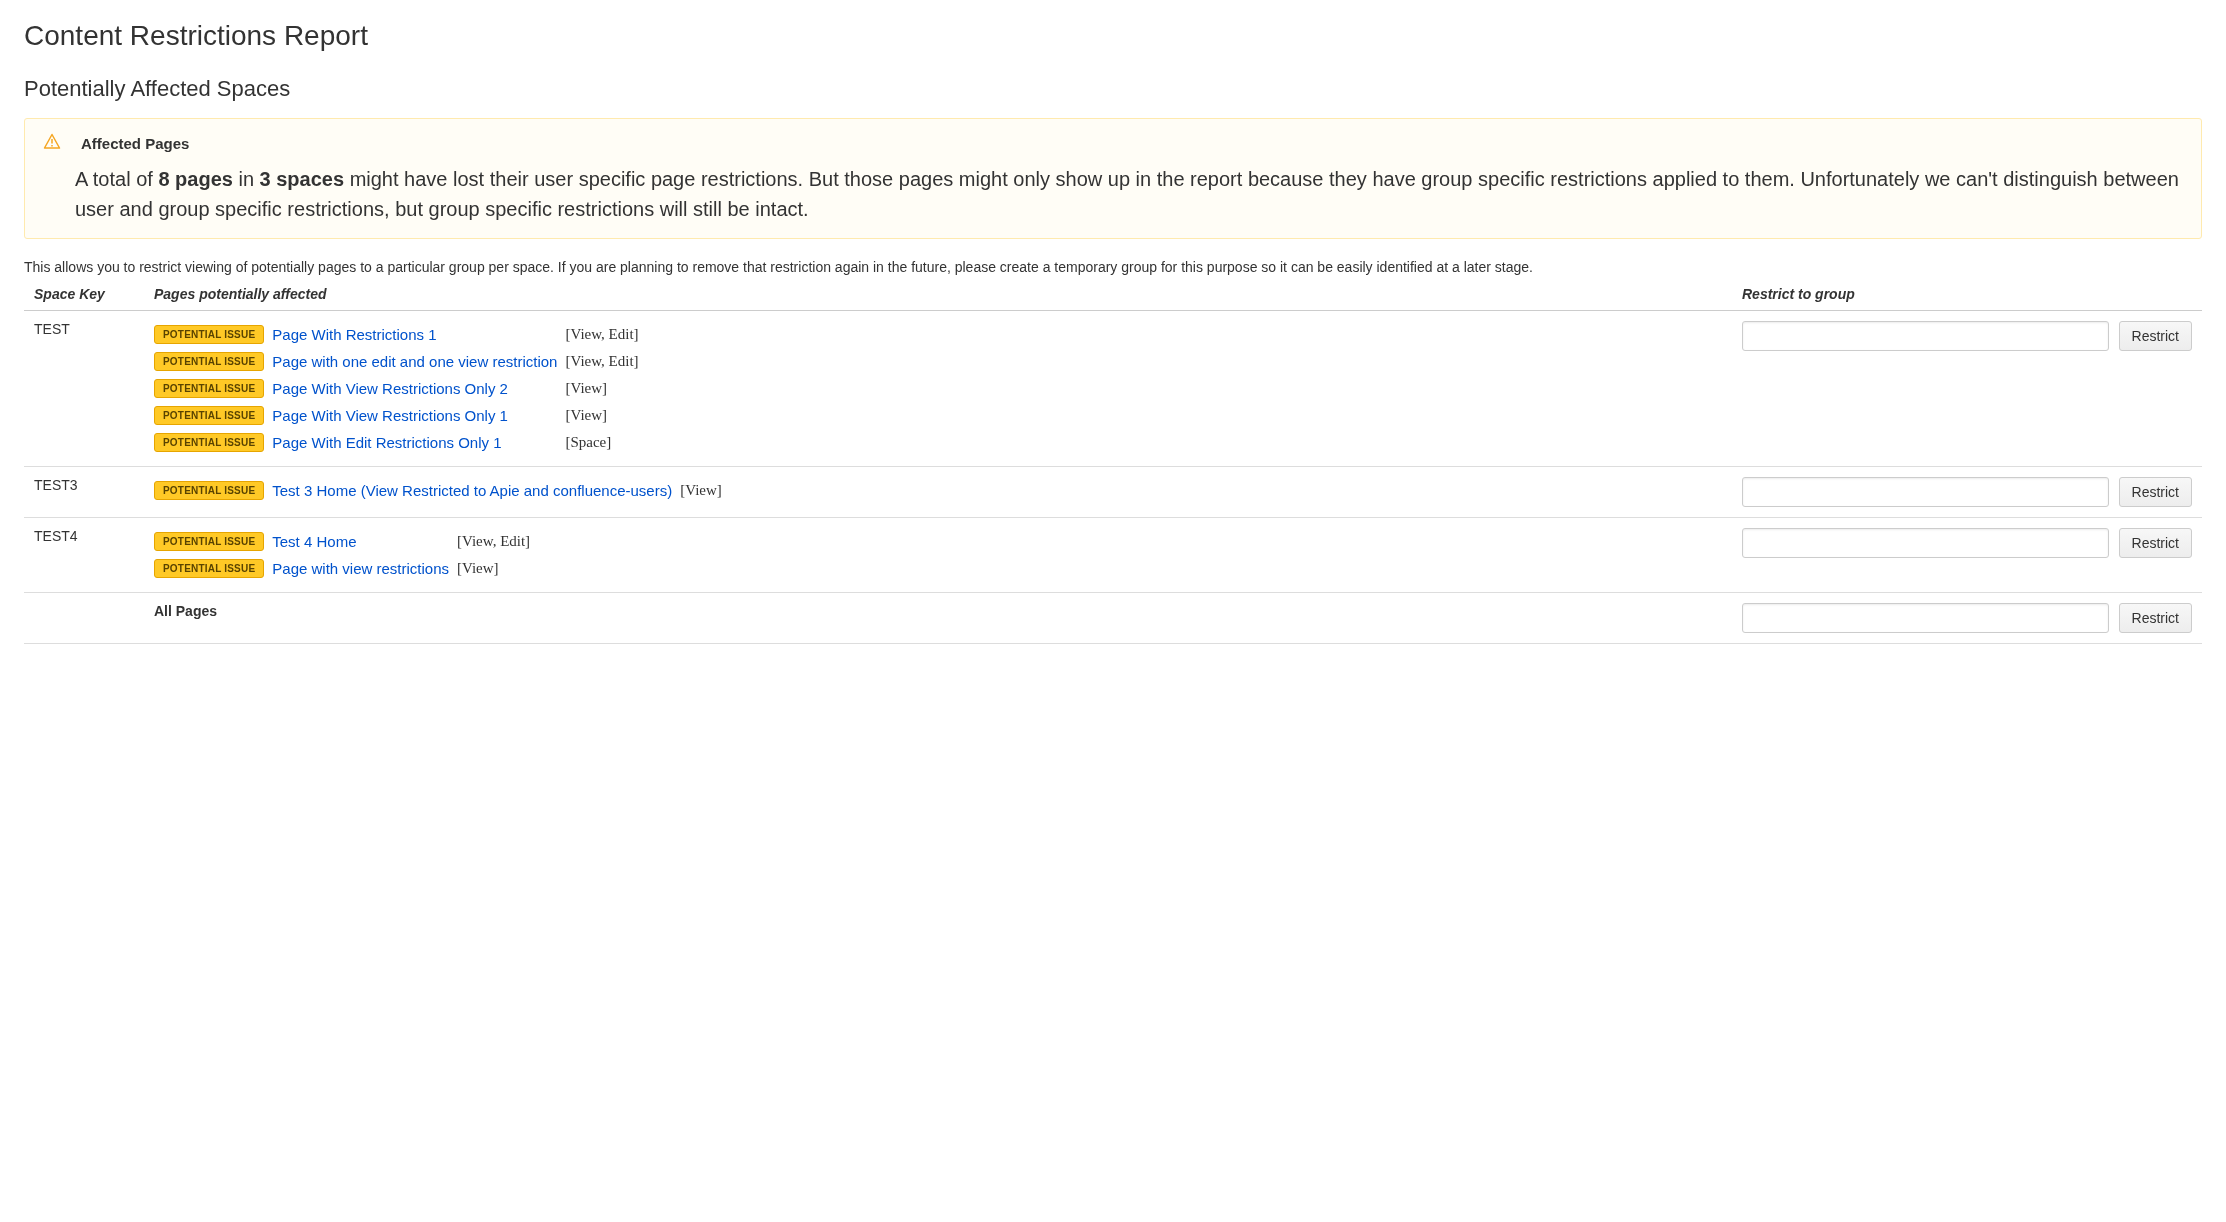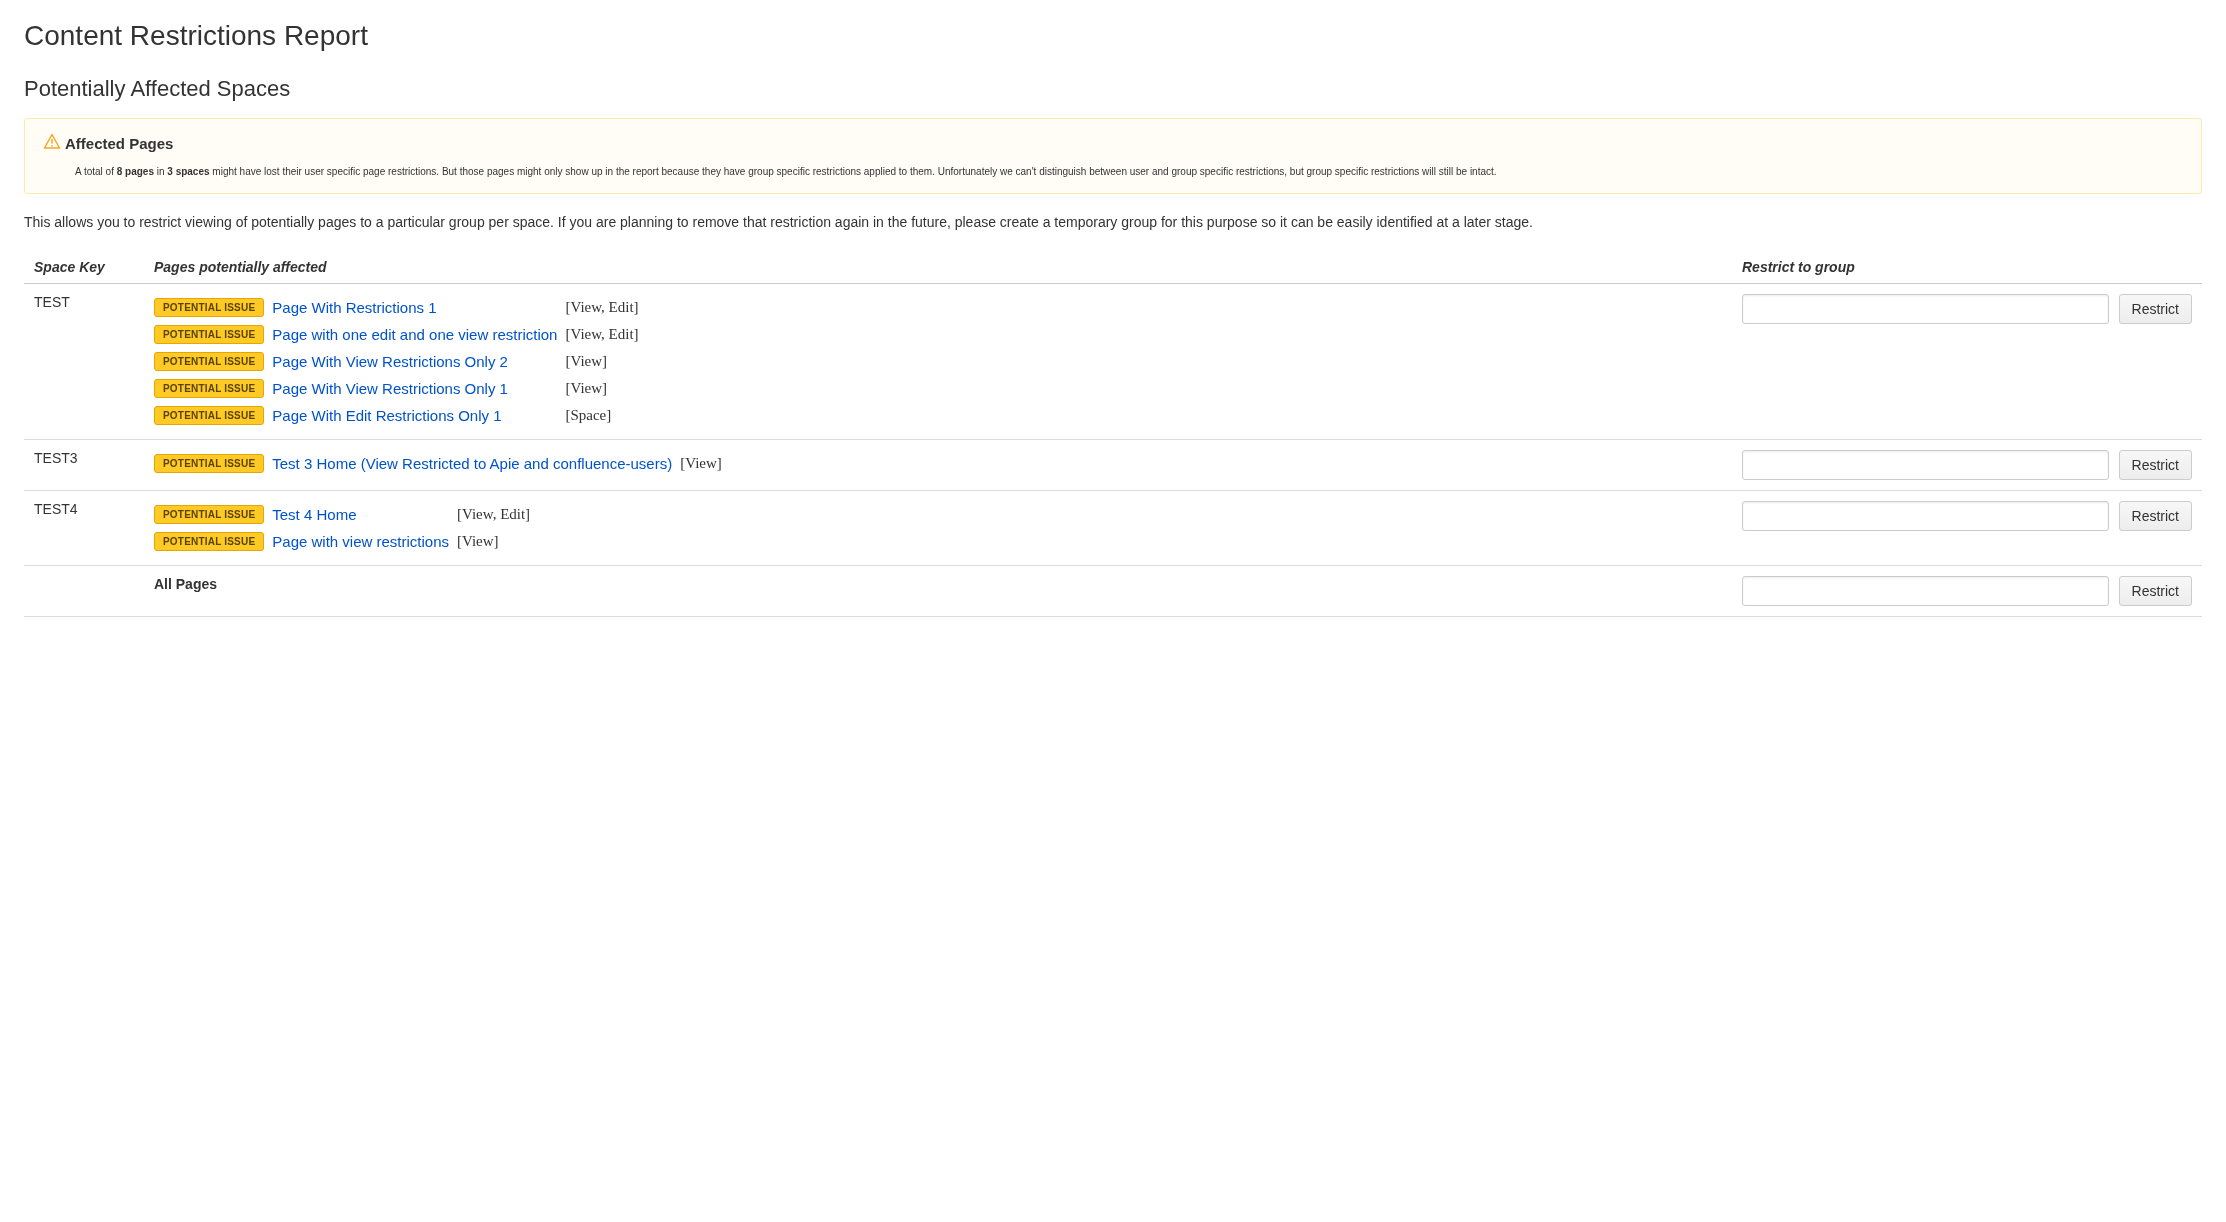--- a/index.html
+++ b/index.html
@@ -28,44 +28,43 @@
   .warning-panel {
     background: #fffdf6;
     border: 1px solid #ffeaae;
     border-radius: 3px;
     padding: 14px 18px 14px 18px;
     margin-bottom: 18px;
   }
   .warning-header {
     display: flex;
     align-items: center;
-    gap: 4px;
+    gap: 20px;
     margin-bottom: 10px;
   }
   .warning-icon {
     flex: 0 0 auto;
   }
   .warning-header strong {
     font-size: 15px;
     color: #333;
   }
   .warning-body {
     margin-left: 32px;
     line-height: 1.5;
     color: #333;
-    font-size: 10px;
+    font-size: 20px;
   }
   .warning-body b {
     font-weight: 700;
   }
   .intro-text {
     font-size: 14px;
     line-height: 1.5;
     color: #333;
-    margin-bottom: 18px;
   }
   table.spaces {
     width: 100%;
     border-collapse: collapse;
   }
   table.spaces th {
     text-align: left;
     font-weight: 700;
     font-size: 14px;
     color: #333;

